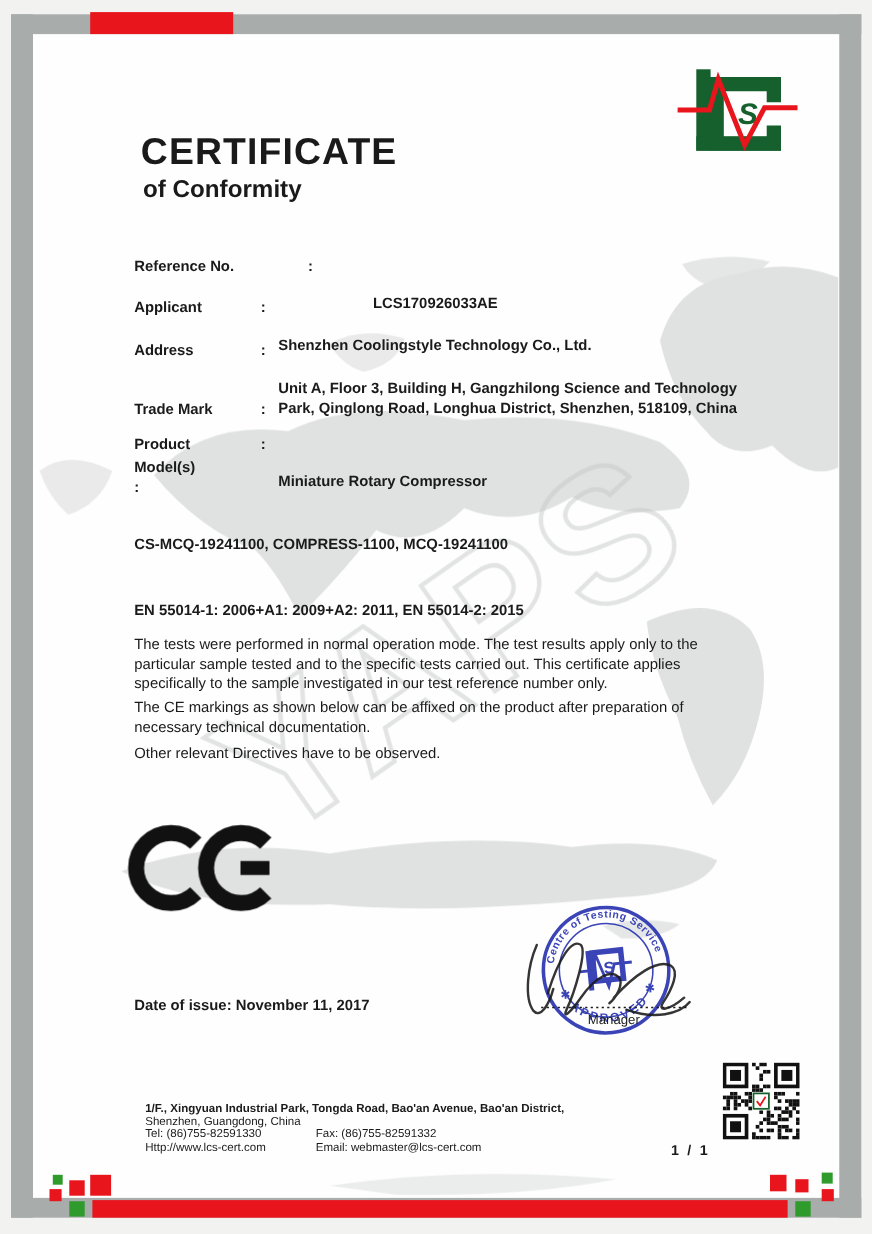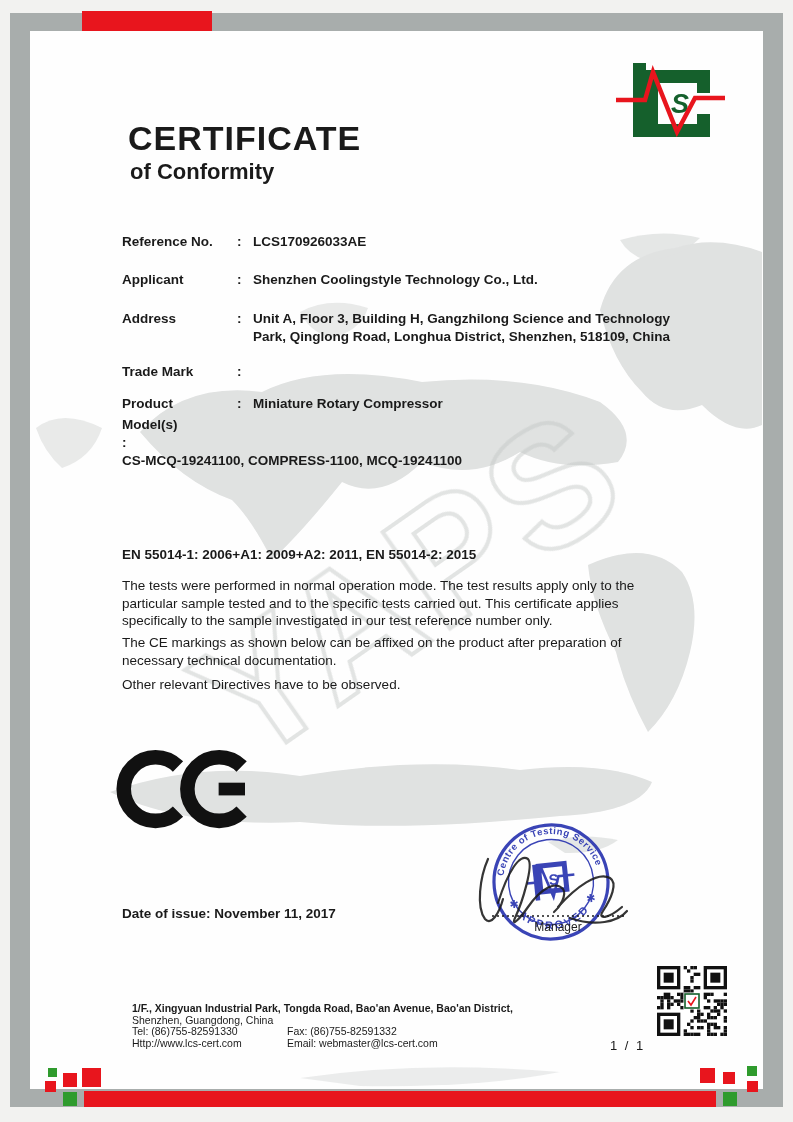--- a/index.html
+++ b/index.html
@@ -14,29 +14,29 @@
   .deco-green{background:#2f9b2d;z-index:6;}
   
   #bg-art{left:0;top:0;z-index:2;pointer-events:none;}
   
   .content{z-index:3;}
   .title{font-size:34px;font-weight:bold;letter-spacing:1px;line-height:36px;}
   .subtitle{font-size:22px;font-weight:bold;line-height:24px;}
   .field-row{display:flex;font-size:13.5px;font-weight:bold;line-height:18px;width:600px;}
   .field-label{width:115px;flex:none;}
   .field-colon{width:16px;flex:none;}
-  .field-value{flex:1;white-space:pre-line;}
+  .field-value{flex:1;white-space:pre-line;margin-top:34px;}
   .para{font-size:13.5px;line-height:17.5px;width:600px;white-space:pre-line;}
   .para.bold{font-weight:bold;}
   .date-line{font-size:13.5px;font-weight:bold;}
   .footer-block{font-size:10.5px;line-height:11.6px;width:420px;}
   .footer-block .bold{font-weight:bold;}
   .footer-cols{display:flex;}
   .footer-cols .c1{width:155px;flex:none;}
-  .page-num{font-size:13px;font-weight:normal;letter-spacing:2px;}
+  .page-num{font-size:13px;font-weight:bold;letter-spacing:2px;}
   .stamp-layer{z-index:4;}
   svg text{font-family:"Liberation Sans","DejaVu Sans",sans-serif;}
 </style>
 </head>
 <body>
 
 <div id="root">
 
   <div id="sheet" class="abs"></div>
 
@@ -79,21 +79,21 @@
     <rect x="21" y="3" width="13" height="74" fill="#15602c"></rect>
     <rect x="21" y="64" width="77" height="13" fill="#15602c"></rect>
     <path d="M 91.5,33 L 91.5,16.5 L 39.5,16.5 L 39.5,70.5 L 91.5,70.5 L 91.5,54" fill="none" stroke="#15602c" stroke-width="13"></path>
     <text x="68" y="53" font-size="27" font-weight="bold" fill="#15602c" text-anchor="middle" font-style="italic">S</text>
     <polyline points="4,40 33,40 41,12 65,72 83,38 113,38" fill="none" stroke="#e8151d" stroke-width="4.5" stroke-linejoin="miter"></polyline>
   </svg>
 
   <div class="abs content title" style="left:128px;top:120px;">CERTIFICATE</div>
   <div class="abs content subtitle" style="left:130px;top:160px;">of Conformity</div>
 
-  <div class="abs content field-row" style="left:122px;top:233px;">
+  <div class="abs content field-row" style="left:122px;top:233px;gap:43px;">
     <span class="field-label">Reference No.</span>
     <span class="field-colon">:</span>
     <span class="field-value">LCS170926033AE</span>
   </div>
   <div class="abs content field-row" style="left:122px;top:271px;">
     <span class="field-label">Applicant</span>
     <span class="field-colon">:</span>
     <span class="field-value">Shenzhen Coolingstyle Technology Co., Ltd.</span>
   </div>
   <div class="abs content field-row" style="left:122px;top:310px;">

